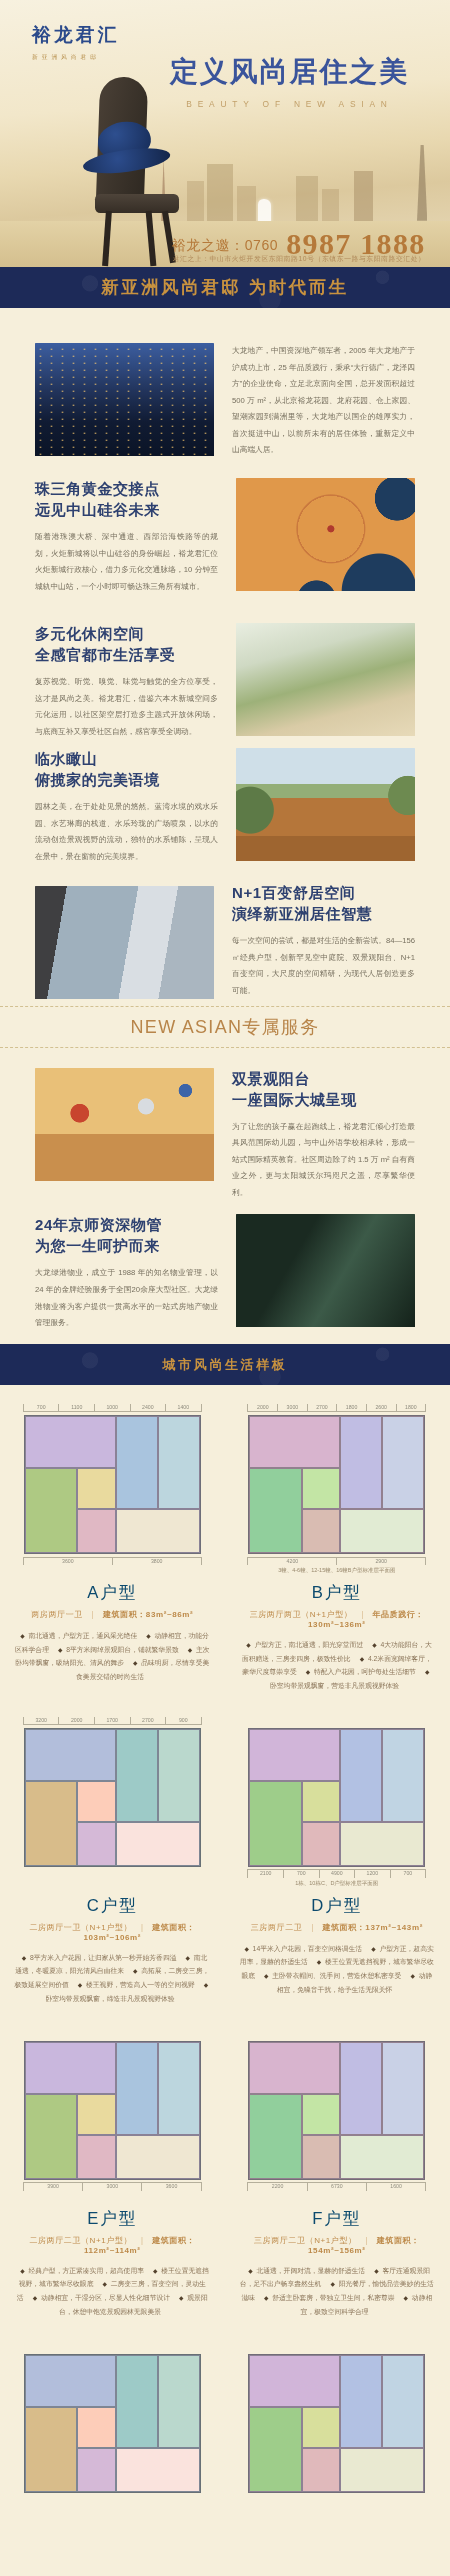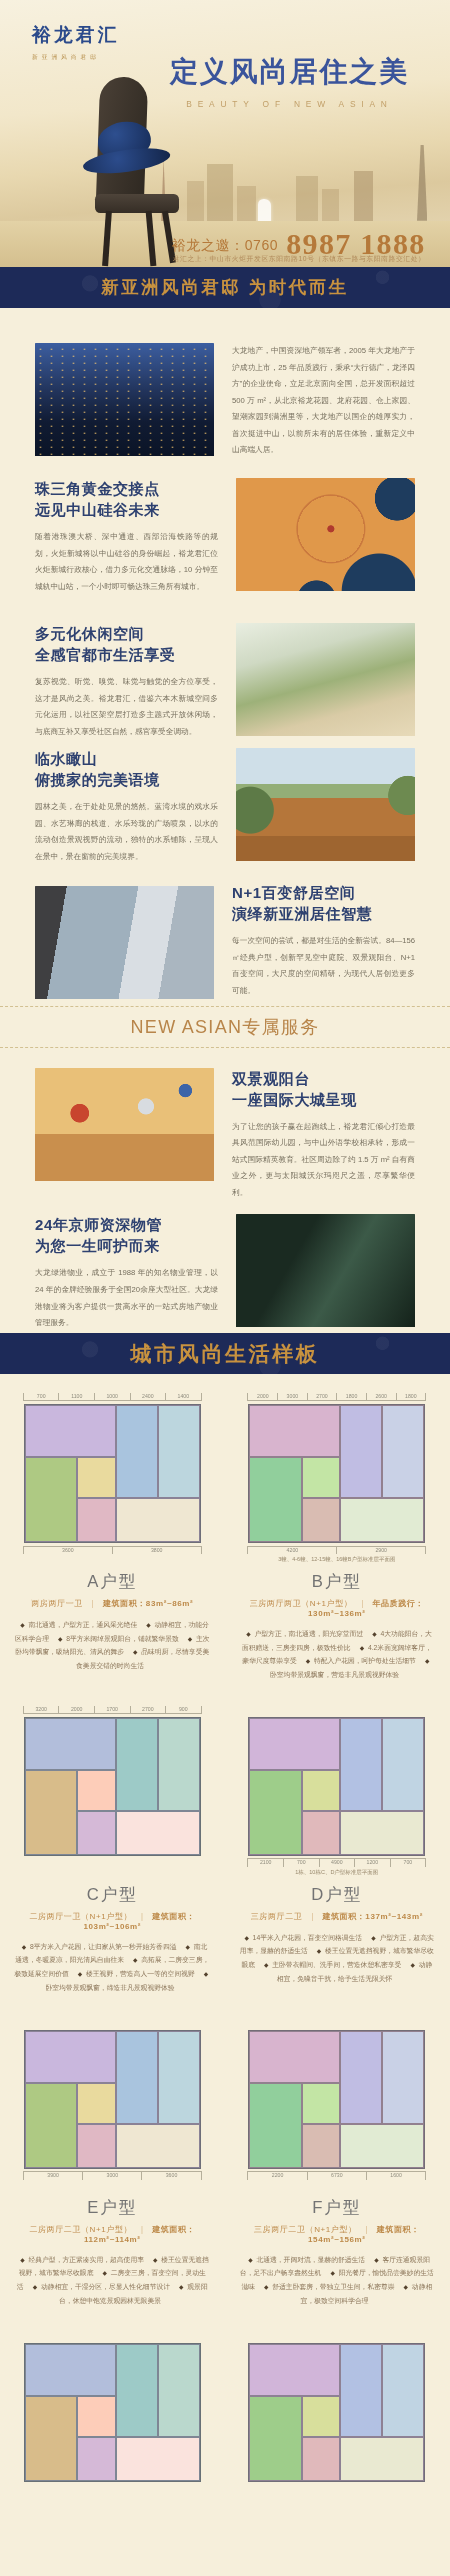--- a/index.html
+++ b/index.html
@@ -50,21 +50,21 @@
   .invite{color:#b5793a;font-size:14px;letter-spacing:0.6px;vertical-align:3.9px;}
   .phone{color:#b5793a;font-size:30px;font-weight:bold;font-family:"Liberation Serif",serif;letter-spacing:1.3px;margin-left:5.2px;text-align:right;}
   .addr{position:absolute;right:24.5px;top:254px;color:#b08a5a;font-size:6.8px;letter-spacing:0.6px;}
 
   
   .navy-banner{height:41px;line-height:41px;text-align:center;background-color:#1d2a58;
     background-image:radial-gradient(circle at 20% 40%,rgba(255,255,255,.05) 0 7.7px,transparent 8.4px),
       radial-gradient(circle at 60% 80%,rgba(255,255,255,.04) 0 10.3px,transparent 11px),
       radial-gradient(circle at 85% 25%,rgba(255,255,255,.05) 0 6.4px,transparent 7px);
     color:#c8923f;font-size:17.4px;font-weight:bold;letter-spacing:2.6px;}
-  .navy-banner.big{font-size:21px;margin-top:1px;}
+  .navy-banner.big{font-size:13px;margin-top:12px;}
 
   
   .feature{display:flex;align-items:flex-start;margin:0 35px;gap:18px;}
   .ph{flex:0 0 179px;height:113px;border-radius:0.6px;}
   .ph-city{background-image:
       radial-gradient(rgba(255,205,110,.9) 0.6px,transparent 1.2px),
       linear-gradient(180deg,#3c5ea0 0%,#22345c 42%,#101b33 70%,#0b1426 100%);
     background-size:11px 7px,100% 100%;background-position:0 62%,0 0;}
   .ph-map{background-color:#e0984a;background-image:
       radial-gradient(circle at 53% 45%,#b03a2e 0 3.2px,transparent 3.9px),
@@ -110,21 +110,21 @@
   .rm-b{grid-area:b;background:#a9c4de;}
   .rm-c{grid-area:c;background:#bcd6de;}
   .rm-d{grid-area:d;background:#aec983;}
   .rm-e{grid-area:e;background:#e9da9e;}
   .rm-f{grid-area:f;background:#e0b8c4;}
   .rm-g{grid-area:g;background:#efe7d2;}
   .plan:nth-child(4n+2) .plan-draw{filter:hue-rotate(38deg) saturate(.92);}
   .plan:nth-child(4n+3) .plan-draw{filter:hue-rotate(-42deg) saturate(.95);}
   .plan:nth-child(4n) .plan-draw{filter:hue-rotate(16deg);}
   .plan-caption{font-size:5.5px;color:#9a8a6e;margin-top:1.9px;height:7px;}
-  .plan-name{margin:7.7px 0 4.5px;color:#737373;font-size:16.7px;font-weight:normal;letter-spacing:1.9px;}
+  .plan-name{margin:7.7px 0 4.5px;color:#0c4a6e;font-size:16.7px;font-weight:normal;letter-spacing:1.9px;}
   .plan-spec{color:#bd8a4a;font-size:8px;letter-spacing:0.6px;}
   .plan-spec .sep{margin:0 5.8px;color:#d0ad78;}
   .plan-spec .area{font-weight:bold;}
   .plan-bullets{margin-top:9px;font-size:6.8px;color:#8a7458;line-height:2.0;padding:0 1.3px;}
   .plan-bullets .b{margin:0 4.5px;}
   .plan-bullets i{font-style:normal;color:#55432e;font-size:5.8px;margin-right:1.9px;}
 
   .mt54{margin-top:35px;} .mt44{margin-top:28px;} .mt30{margin-top:19.3px;}
   .mt26{margin-top:16.7px;align-items:flex-end;} .mt20{margin-top:13px;} .mt12{margin-top:7.7px;} .mt10{margin-top:6.4px;} .mt6{margin-top:3.9px;}
 </style>

